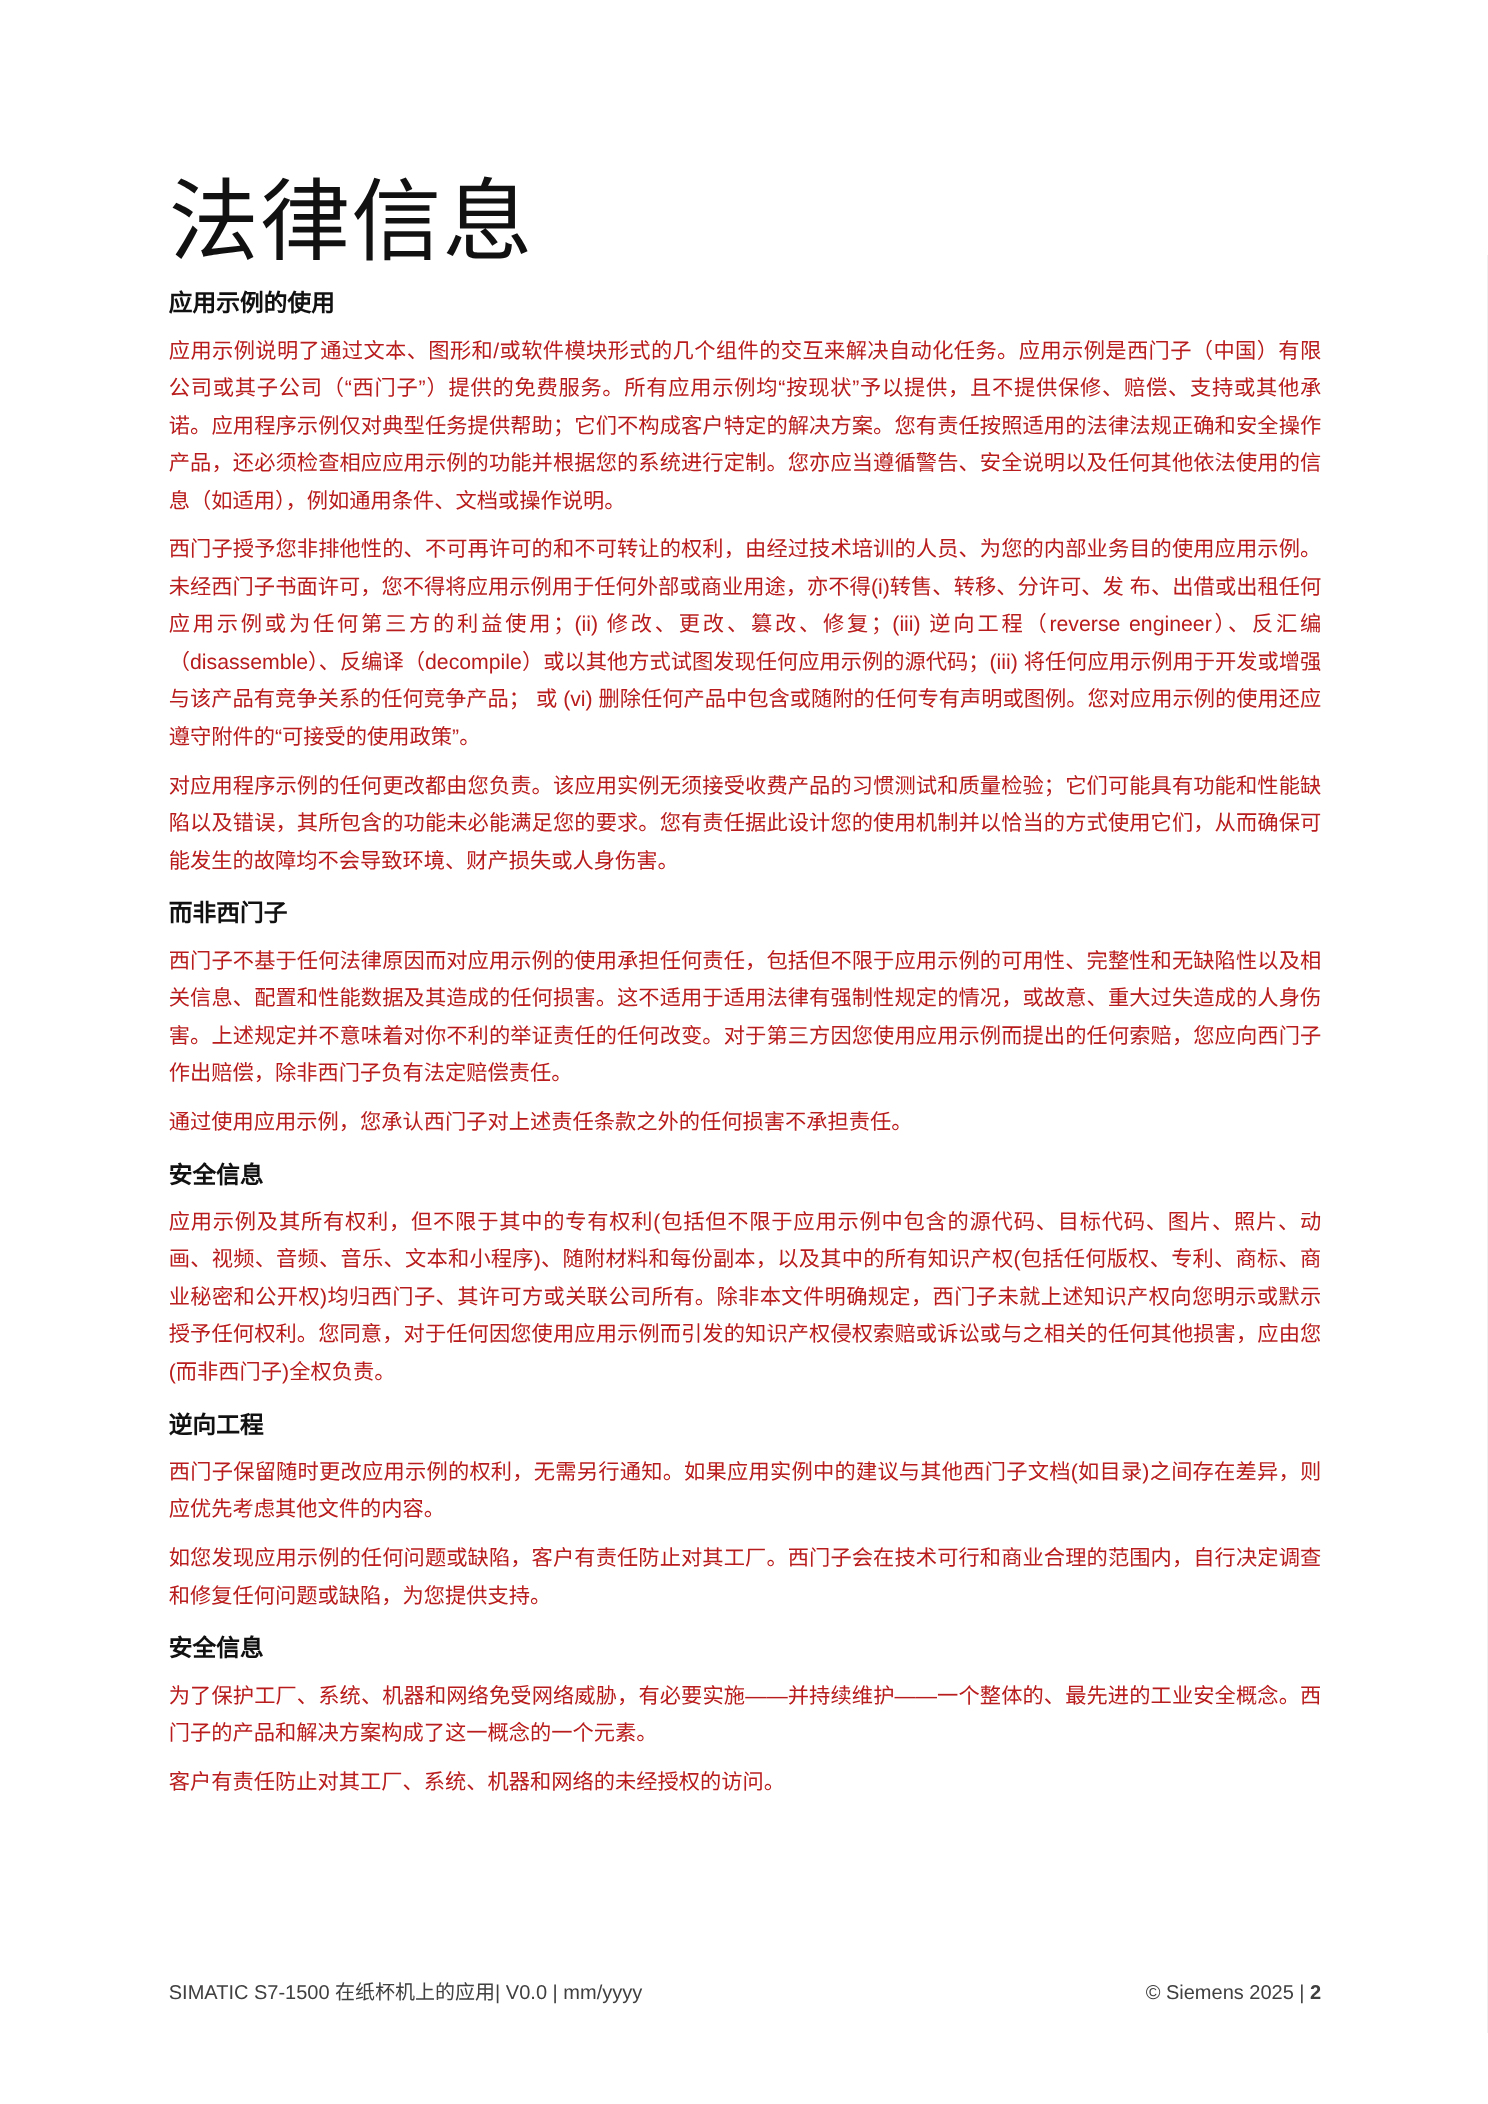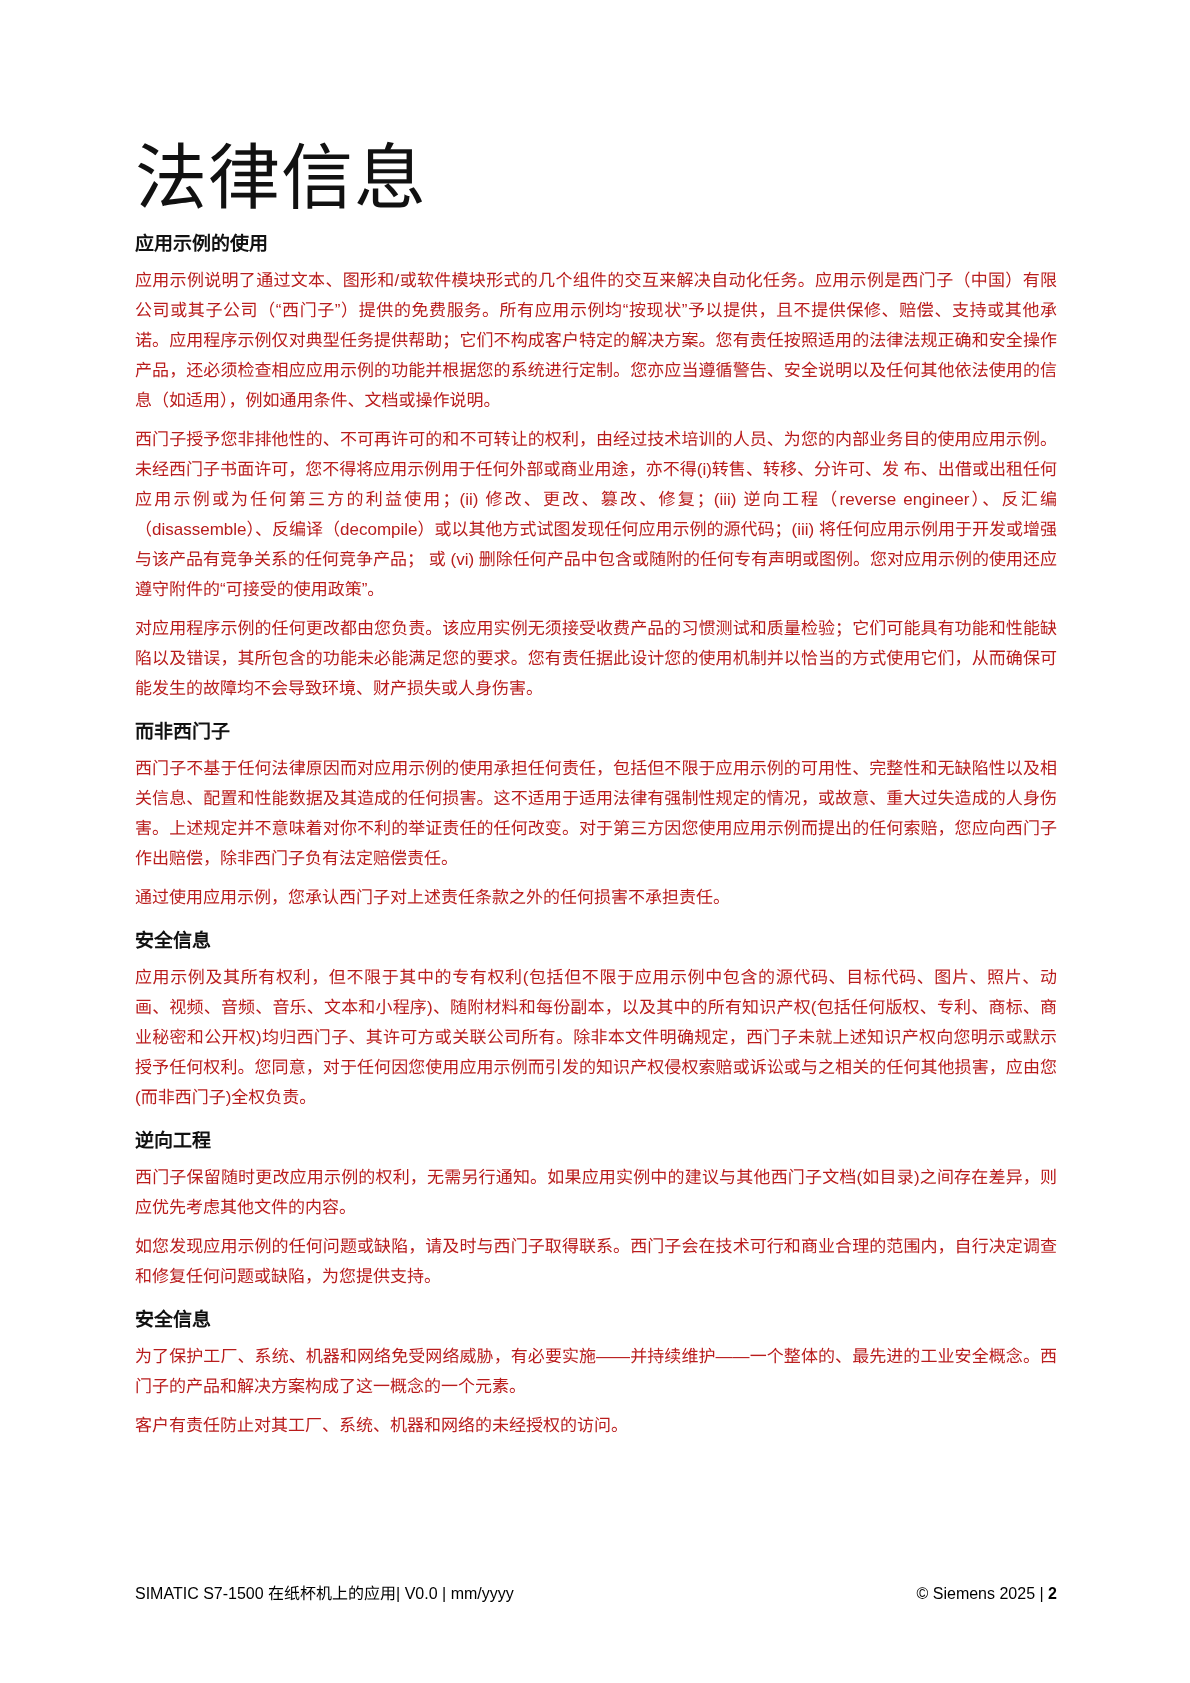--- a/index.html
+++ b/index.html
@@ -48,21 +48,21 @@
   }
   .footer {
     position: absolute;
     left: 135px;
     right: 133px;
     top: 1580px;
     display: flex;
     justify-content: space-between;
     align-items: baseline;
     font-size: 16px;
-    color: #000000;
+    color: #404040;
   }
   .footer .page-num {
     font-weight: 700;
   }
 </style>
 </head>
 <body>
 
 <div class="page">
   <main class="content">
@@ -83,21 +83,21 @@
     </section>
 
     <section>
       <h2 class="sec-heading">安全信息</h2>
       <p class="body-text">应用示例及其所有权利，但不限于其中的专有权利(包括但不限于应用示例中包含的源代码、目标代码、图片、照片、动画、视频、音频、音乐、文本和小程序)、随附材料和每份副本，以及其中的所有知识产权(包括任何版权、专利、商标、商业秘密和公开权)均归西门子、其许可方或关联公司所有。除非本文件明确规定，西门子未就上述知识产权向您明示或默示授予任何权利。您同意，对于任何因您使用应用示例而引发的知识产权侵权索赔或诉讼或与之相关的任何其他损害，应由您(而非西门子)全权负责。</p>
     </section>
 
     <section>
       <h2 class="sec-heading">逆向工程</h2>
       <p class="body-text">西门子保留随时更改应用示例的权利，无需另行通知。如果应用实例中的建议与其他西门子文档(如目录)之间存在差异，则应优先考虑其他文件的内容。</p>
-      <p class="body-text">如您发现应用示例的任何问题或缺陷，请及时与西门子取得联系。西门子会在技术可行和商业合理的范围内，自行决定调查和修复任何问题或缺陷，为您提供支持。</p>
+      <p class="body-text">如您发现应用示例的任何问题或缺陷，客户有责任防止对其工厂。西门子会在技术可行和商业合理的范围内，自行决定调查和修复任何问题或缺陷，为您提供支持。</p>
     </section>
 
     <section>
       <h2 class="sec-heading">安全信息</h2>
       <p class="body-text">为了保护工厂、系统、机器和网络免受网络威胁，有必要实施——并持续维护——一个整体的、最先进的工业安全概念。西门子的产品和解决方案构成了这一概念的一个元素。</p>
       <p class="body-text">客户有责任防止对其工厂、系统、机器和网络的未经授权的访问。</p>
     </section>
 
   </main>
 

